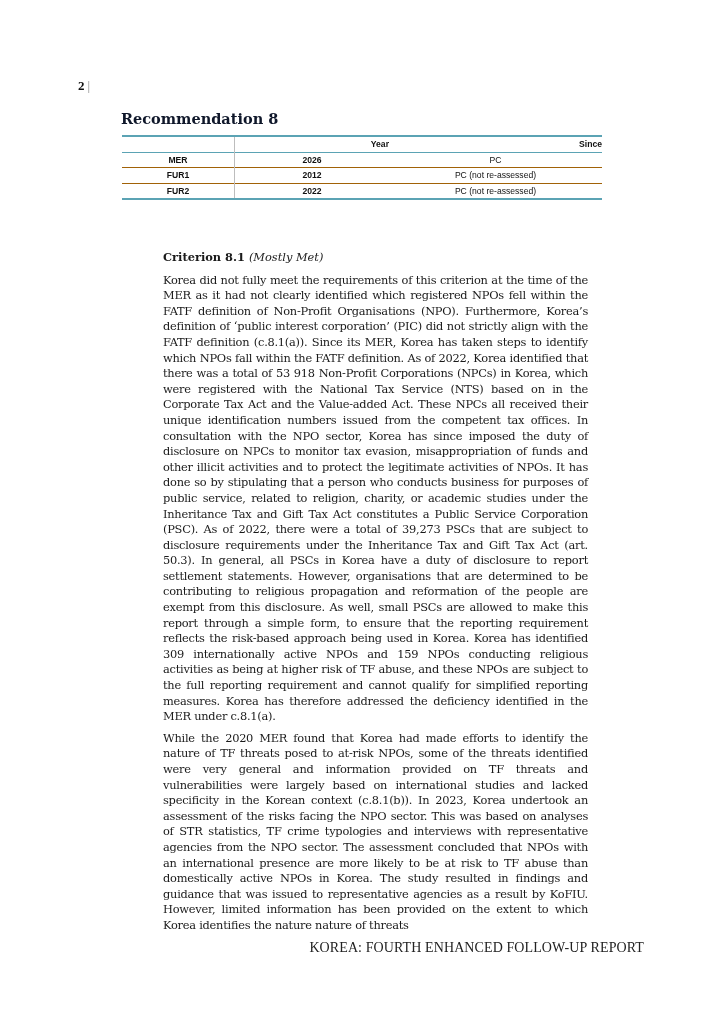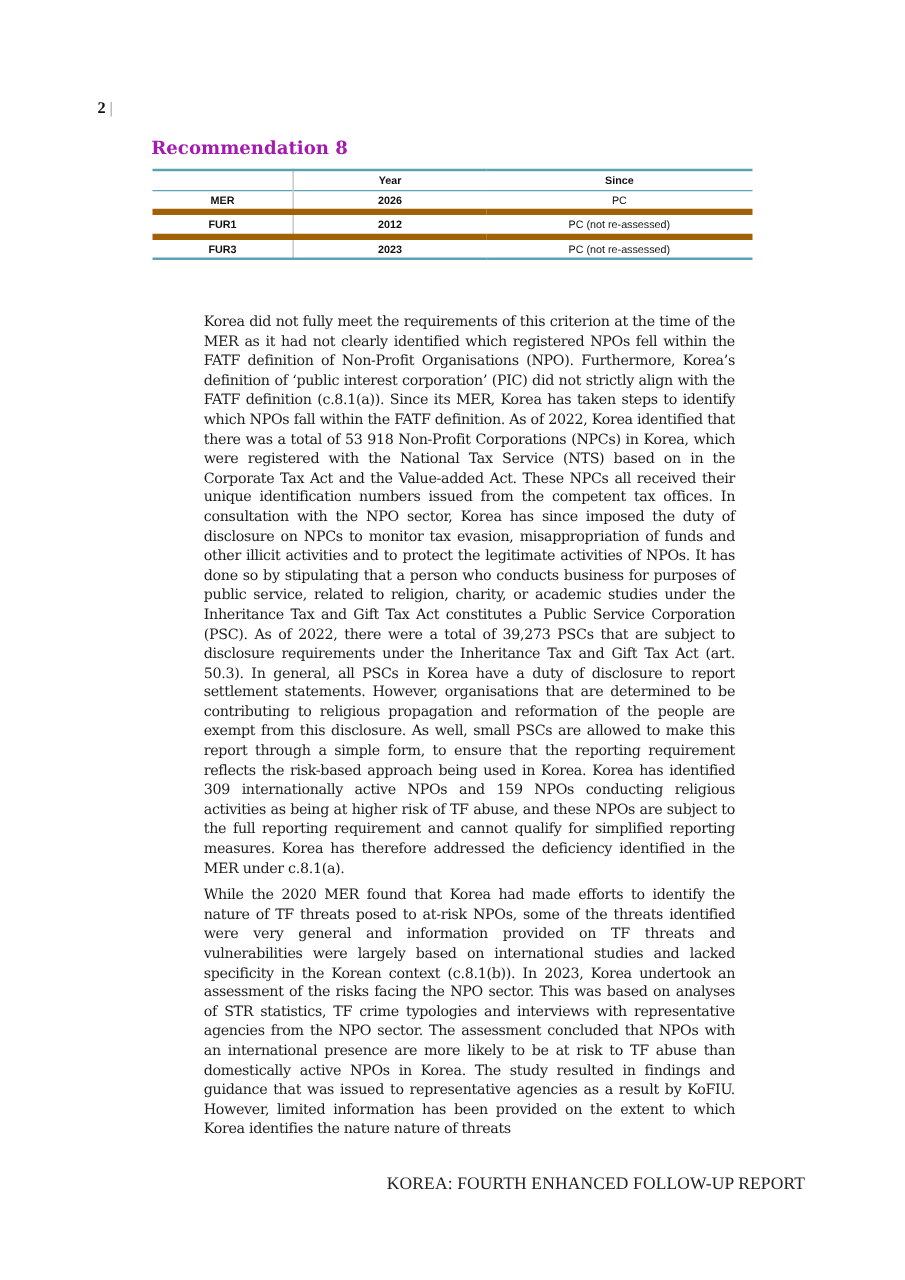--- a/index.html
+++ b/index.html
@@ -1,25 +1,25 @@
 <!DOCTYPE html>
 <html><head>
   <meta charset="utf-8">
   <style>
     html, body { margin: 0; padding: 0; background: #ffffff; }
     body { width: 724px; height: 1024px; position: relative; overflow: hidden; }
     .page-number { position: absolute; left: 78px; top: 78px; font-family: "Liberation Serif", serif; font-size: 13px; font-weight: bold; color: #111; }
     .page-number .bar { font-weight: normal; color: #888; margin-left: 3px; }
-    .rec-title { position: absolute; left: 121px; top: 110px; font-family: "DejaVu Serif", serif; font-size: 14.5px; font-weight: bold; color: #a21caf; }
+    .rec-title { position: absolute; left: 121px; top: 110px; font-family: "DejaVu Serif", serif; font-size: 14.5px; font-weight: bold; color: #0f172a; }
     table.ratings { position: absolute; left: 122px; top: 135px; width: 480px; border-collapse: collapse; font-family: "Liberation Sans", sans-serif; font-size: 8.6px; color: #111; }
     table.ratings th, table.ratings td { text-align: center; height: 14.5px; padding: 0; line-height: 14.5px; }
     table.ratings thead tr { border-top: 2.5px solid #5ba3b4; border-bottom: 1px solid #5ba3b4; }
-    table.ratings tbody tr { border-bottom: 5px solid #a16207; }
+    table.ratings tbody tr { border-bottom: 1px solid #a16207; }
     table.ratings tbody tr:last-child { border-bottom: 2.5px solid #5ba3b4; }
-    table.ratings th { font-weight: bold; }
+    table.ratings th { font-weight: bold; text-align: right; }
     table.ratings .c0 { width: 112px; font-weight: bold; border-right: 1px solid #bdbdbd; }
     table.ratings .c1 { width: 154px; font-weight: bold; }
     table.ratings .c2 { }
     table.ratings .bold { font-weight: bold; }
     .body-text { position: absolute; left: 163px; top: 250px; width: 440px; font-family: "DejaVu Serif", serif; font-size: 11.4px; line-height: 15.6px; color: #1a1a1a; }
     .crit-heading { margin: 0 0 7px 0; font-weight: bold; }
     .crit-heading .status { font-weight: normal; font-style: italic; }
     .body-text p { margin: 0 15px 6px 0; text-align: justify; letter-spacing: -0.25px; }
     .footer { position: absolute; right: 80px; top: 940px; font-family: "Liberation Serif", serif; font-size: 14px; color: #222; letter-spacing: 0.1px; }
   </style>
@@ -45,25 +45,29 @@
       <td class="c0">MER</td>
       <td class="c1">2026</td>
       <td class="c2">PC</td>
     </tr>
     <tr>
       <td class="c0">FUR1</td>
       <td class="c1">2012</td>
       <td class="c2">PC (not re-assessed)</td>
     </tr>
     <tr>
-      <td class="c0">FUR3</td>
-      <td class="c1">2023</td>
+      <td class="c0">FUR2</td>
+      <td class="c1">2022</td>
       <td class="c2">PC (not re-assessed)</td>
     </tr>
   </tbody>
 </table>
 
 <div class="body-text">
+  <div class="crit-heading">
+    <span>Criterion 8.1</span>
+    <span class="status">(Mostly Met)</span>
+  </div>
   <p>Korea did not fully meet the requirements of this criterion at the time of the MER as it had not clearly identified which registered NPOs fell within the FATF definition of Non-Profit Organisations (NPO). Furthermore, Korea’s definition of ‘public interest corporation’ (PIC) did not strictly align with the FATF definition (c.8.1(a)). Since its MER, Korea has taken steps to identify which NPOs fall within the FATF definition. As of 2022, Korea identified that there was a total of 53 918 Non-Profit Corporations (NPCs) in Korea, which were registered with the National Tax Service (NTS) based on in the Corporate Tax Act and the Value-added Act. These NPCs all received their unique identification numbers issued from the competent tax offices. In consultation with the NPO sector, Korea has since imposed the duty of disclosure on NPCs to monitor tax evasion, misappropriation of funds and other illicit activities and to protect the legitimate activities of NPOs. It has done so by stipulating that a person who conducts business for purposes of public service, related to religion, charity, or academic studies under the Inheritance Tax and Gift Tax Act constitutes a Public Service Corporation (PSC). As of 2022, there were a total of 39,273 PSCs that are subject to disclosure requirements under the Inheritance Tax and Gift Tax Act (art. 50.3). In general, all PSCs in Korea have a duty of disclosure to report settlement statements. However, organisations that are determined to be contributing to religious propagation and reformation of the people are exempt from this disclosure. As well, small PSCs are allowed to make this report through a simple form, to ensure that the reporting requirement reflects the risk-based approach being used in Korea. Korea has identified 309 internationally active NPOs and 159 NPOs conducting religious activities as being at higher risk of TF abuse, and these NPOs are subject to the full reporting requirement and cannot qualify for simplified reporting measures. Korea has therefore addressed the deficiency identified in the MER under c.8.1(a).</p>
   <p>While the 2020 MER found that Korea had made efforts to identify the nature of TF threats posed to at-risk NPOs, some of the threats identified were very general and information provided on TF threats and vulnerabilities were largely based on international studies and lacked specificity in the Korean context (c.8.1(b)). In 2023, Korea undertook an assessment of the risks facing the NPO sector. This was based on analyses of STR statistics, TF crime typologies and interviews with representative agencies from the NPO sector. The assessment concluded that NPOs with an international presence are more likely to be at risk to TF abuse than domestically active NPOs in Korea. The study resulted in findings and guidance that was issued to representative agencies as a result by KoFIU. However, limited information has been provided on the extent to which Korea identifies the nature nature of threats</p>
 </div>
 
 <div class="footer">KOREA: FOURTH ENHANCED FOLLOW-UP REPORT</div>
 
 </body></html>

